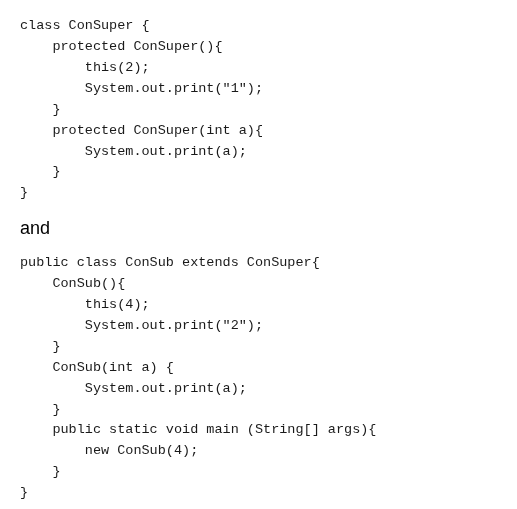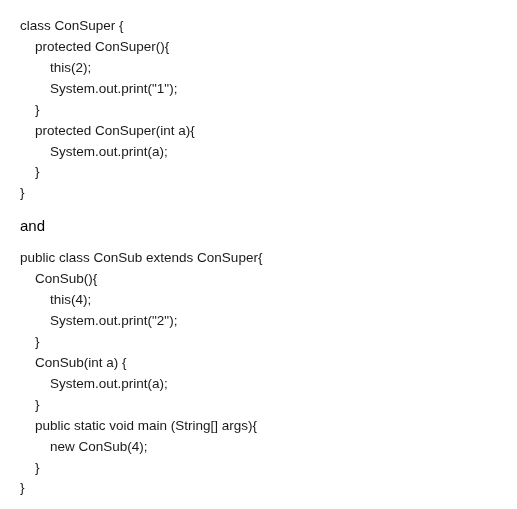--- a/index.html
+++ b/index.html
@@ -14,28 +14,28 @@
       font-size: 14px;
       color: #000000;
       width: 517px;
       min-height: 509px;
       padding: 16px 20px;
     }
 
     .code-block {
       white-space: pre;
       line-height: 1.55;
-      font-family: Liberation Sans, sans-serif;
+      font-family: Liberation Mono, monospace;
       font-size: 13.5px;
       color: #1a1a1a;
     }
 
     .separator-text {
       font-family: Arial, Helvetica, sans-serif;
-      font-size: 15px;
+      font-size: 18px;
       color: #000000;
       margin: 10px 0 10px 0;
       line-height: 1.6;
     }
   </style>
 </head>
 <body>
 
 <div>
   <pre class="code-block">class ConSuper {

